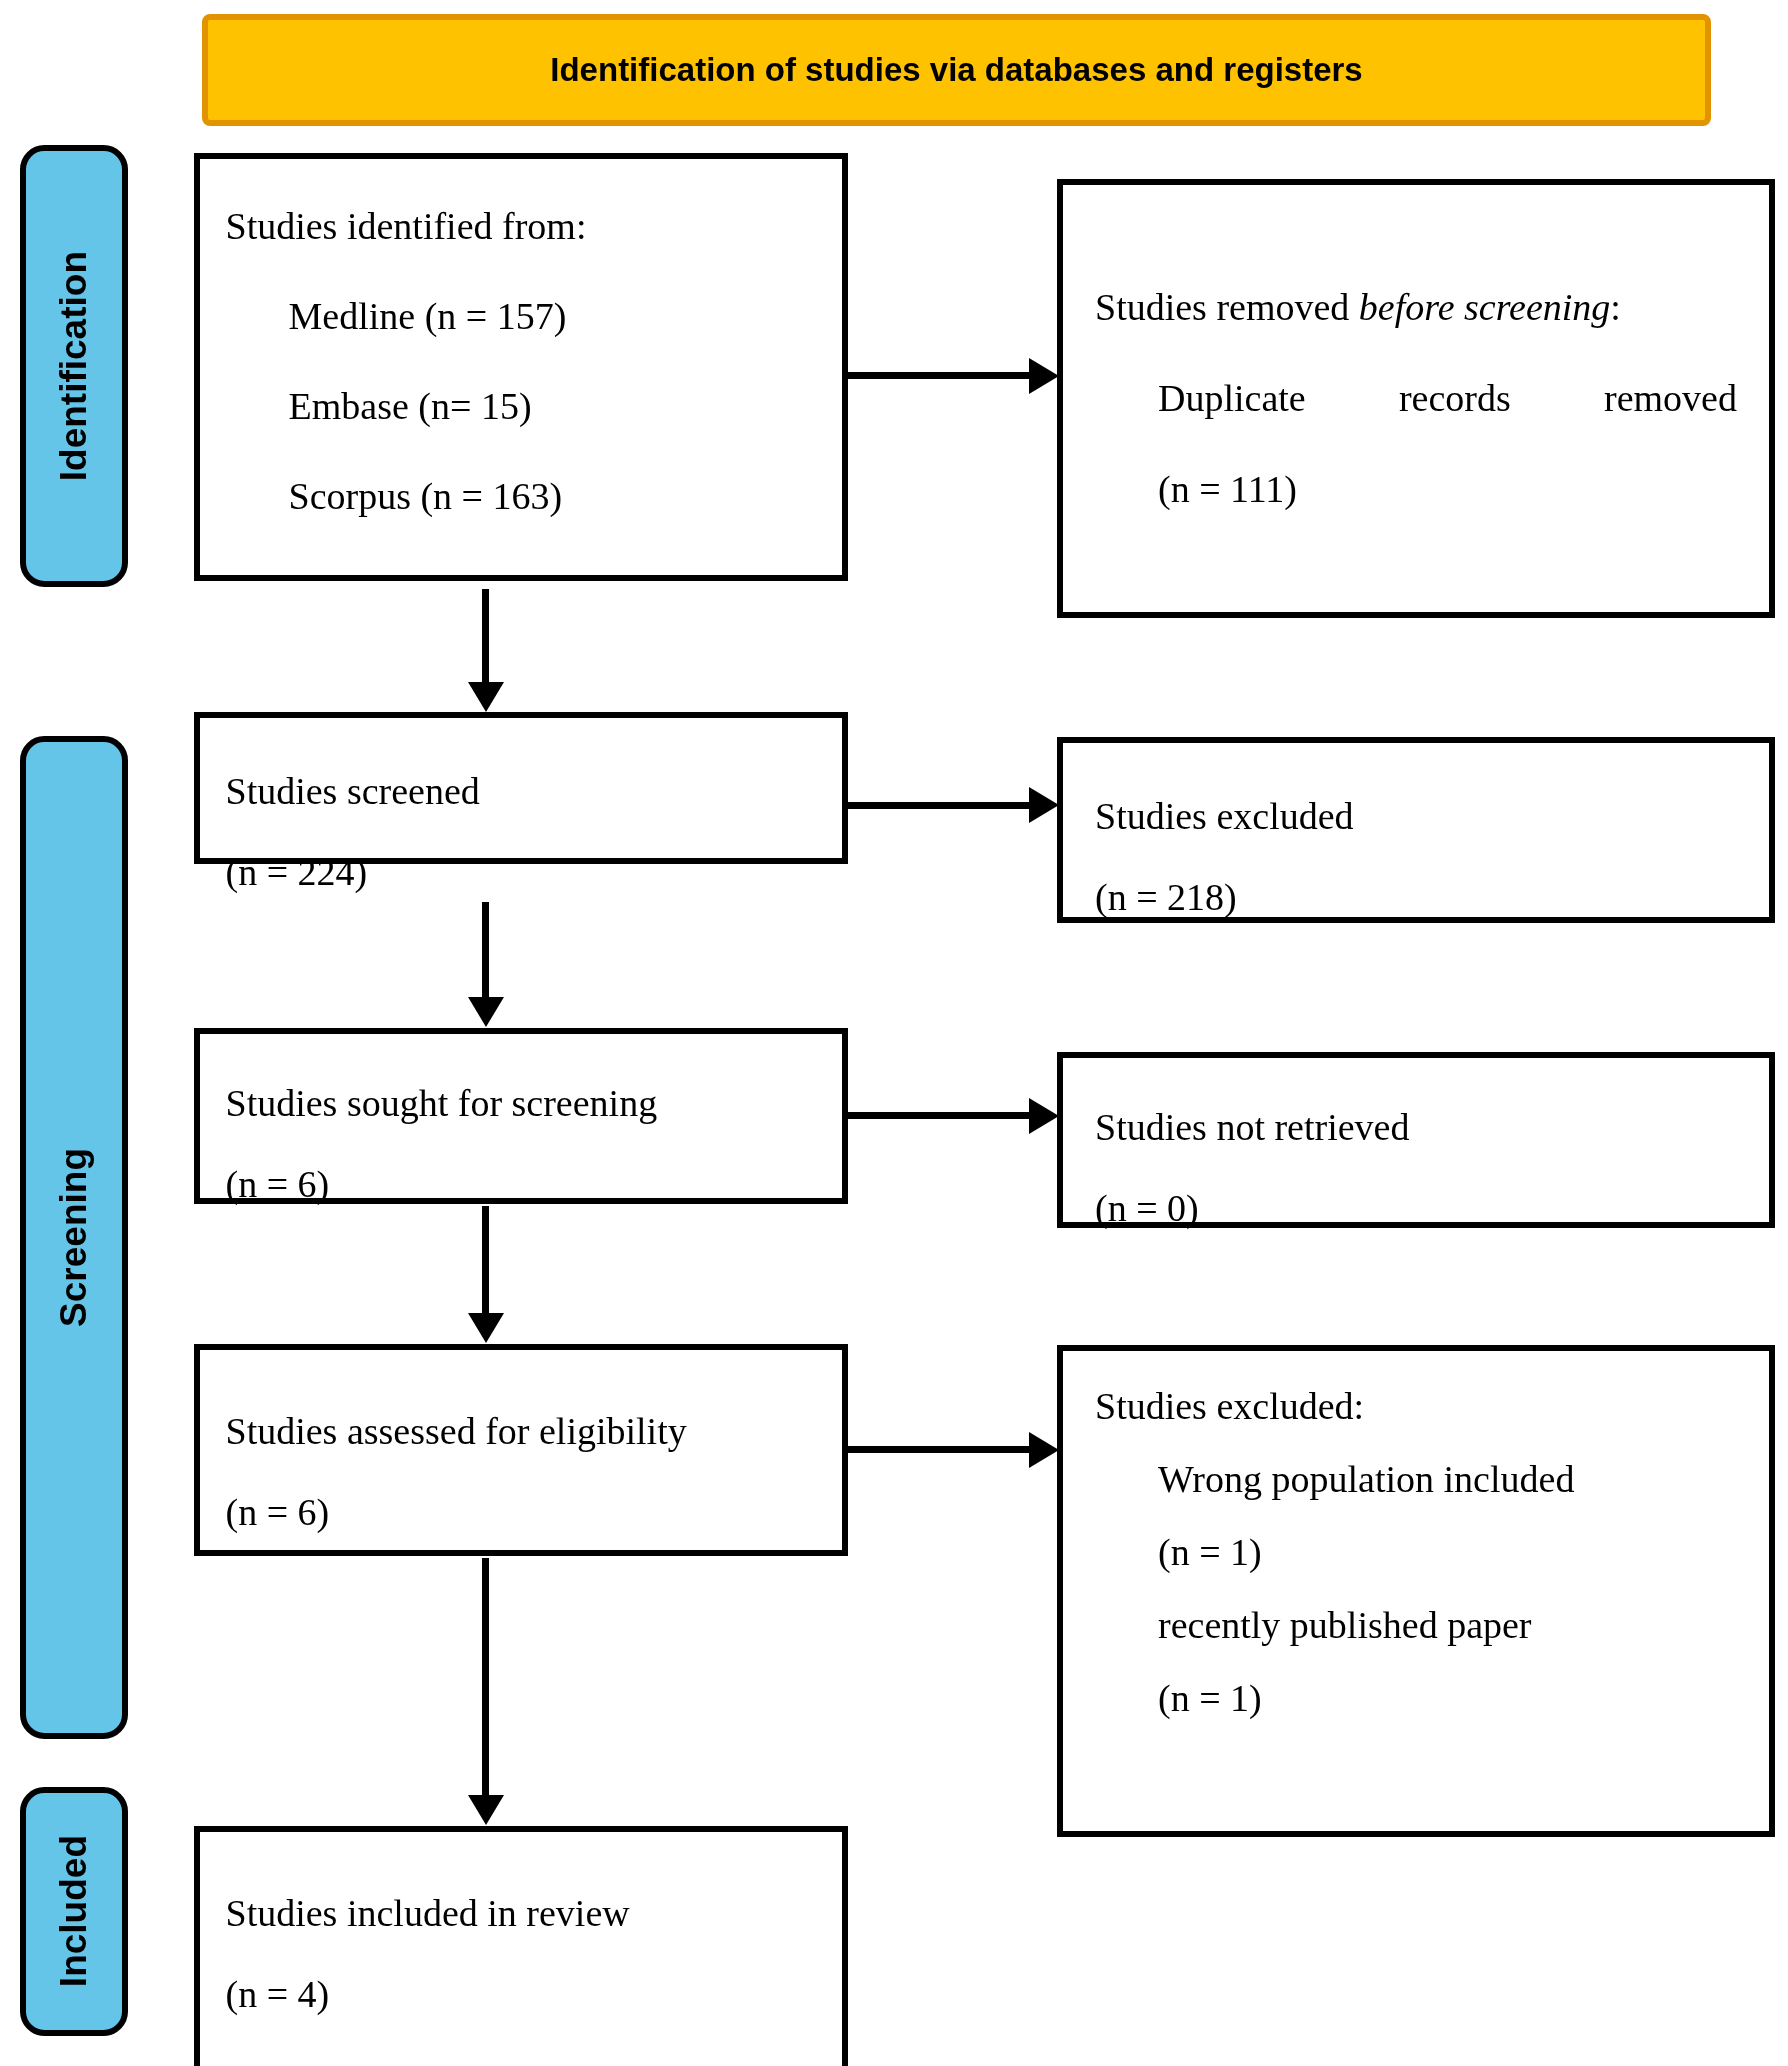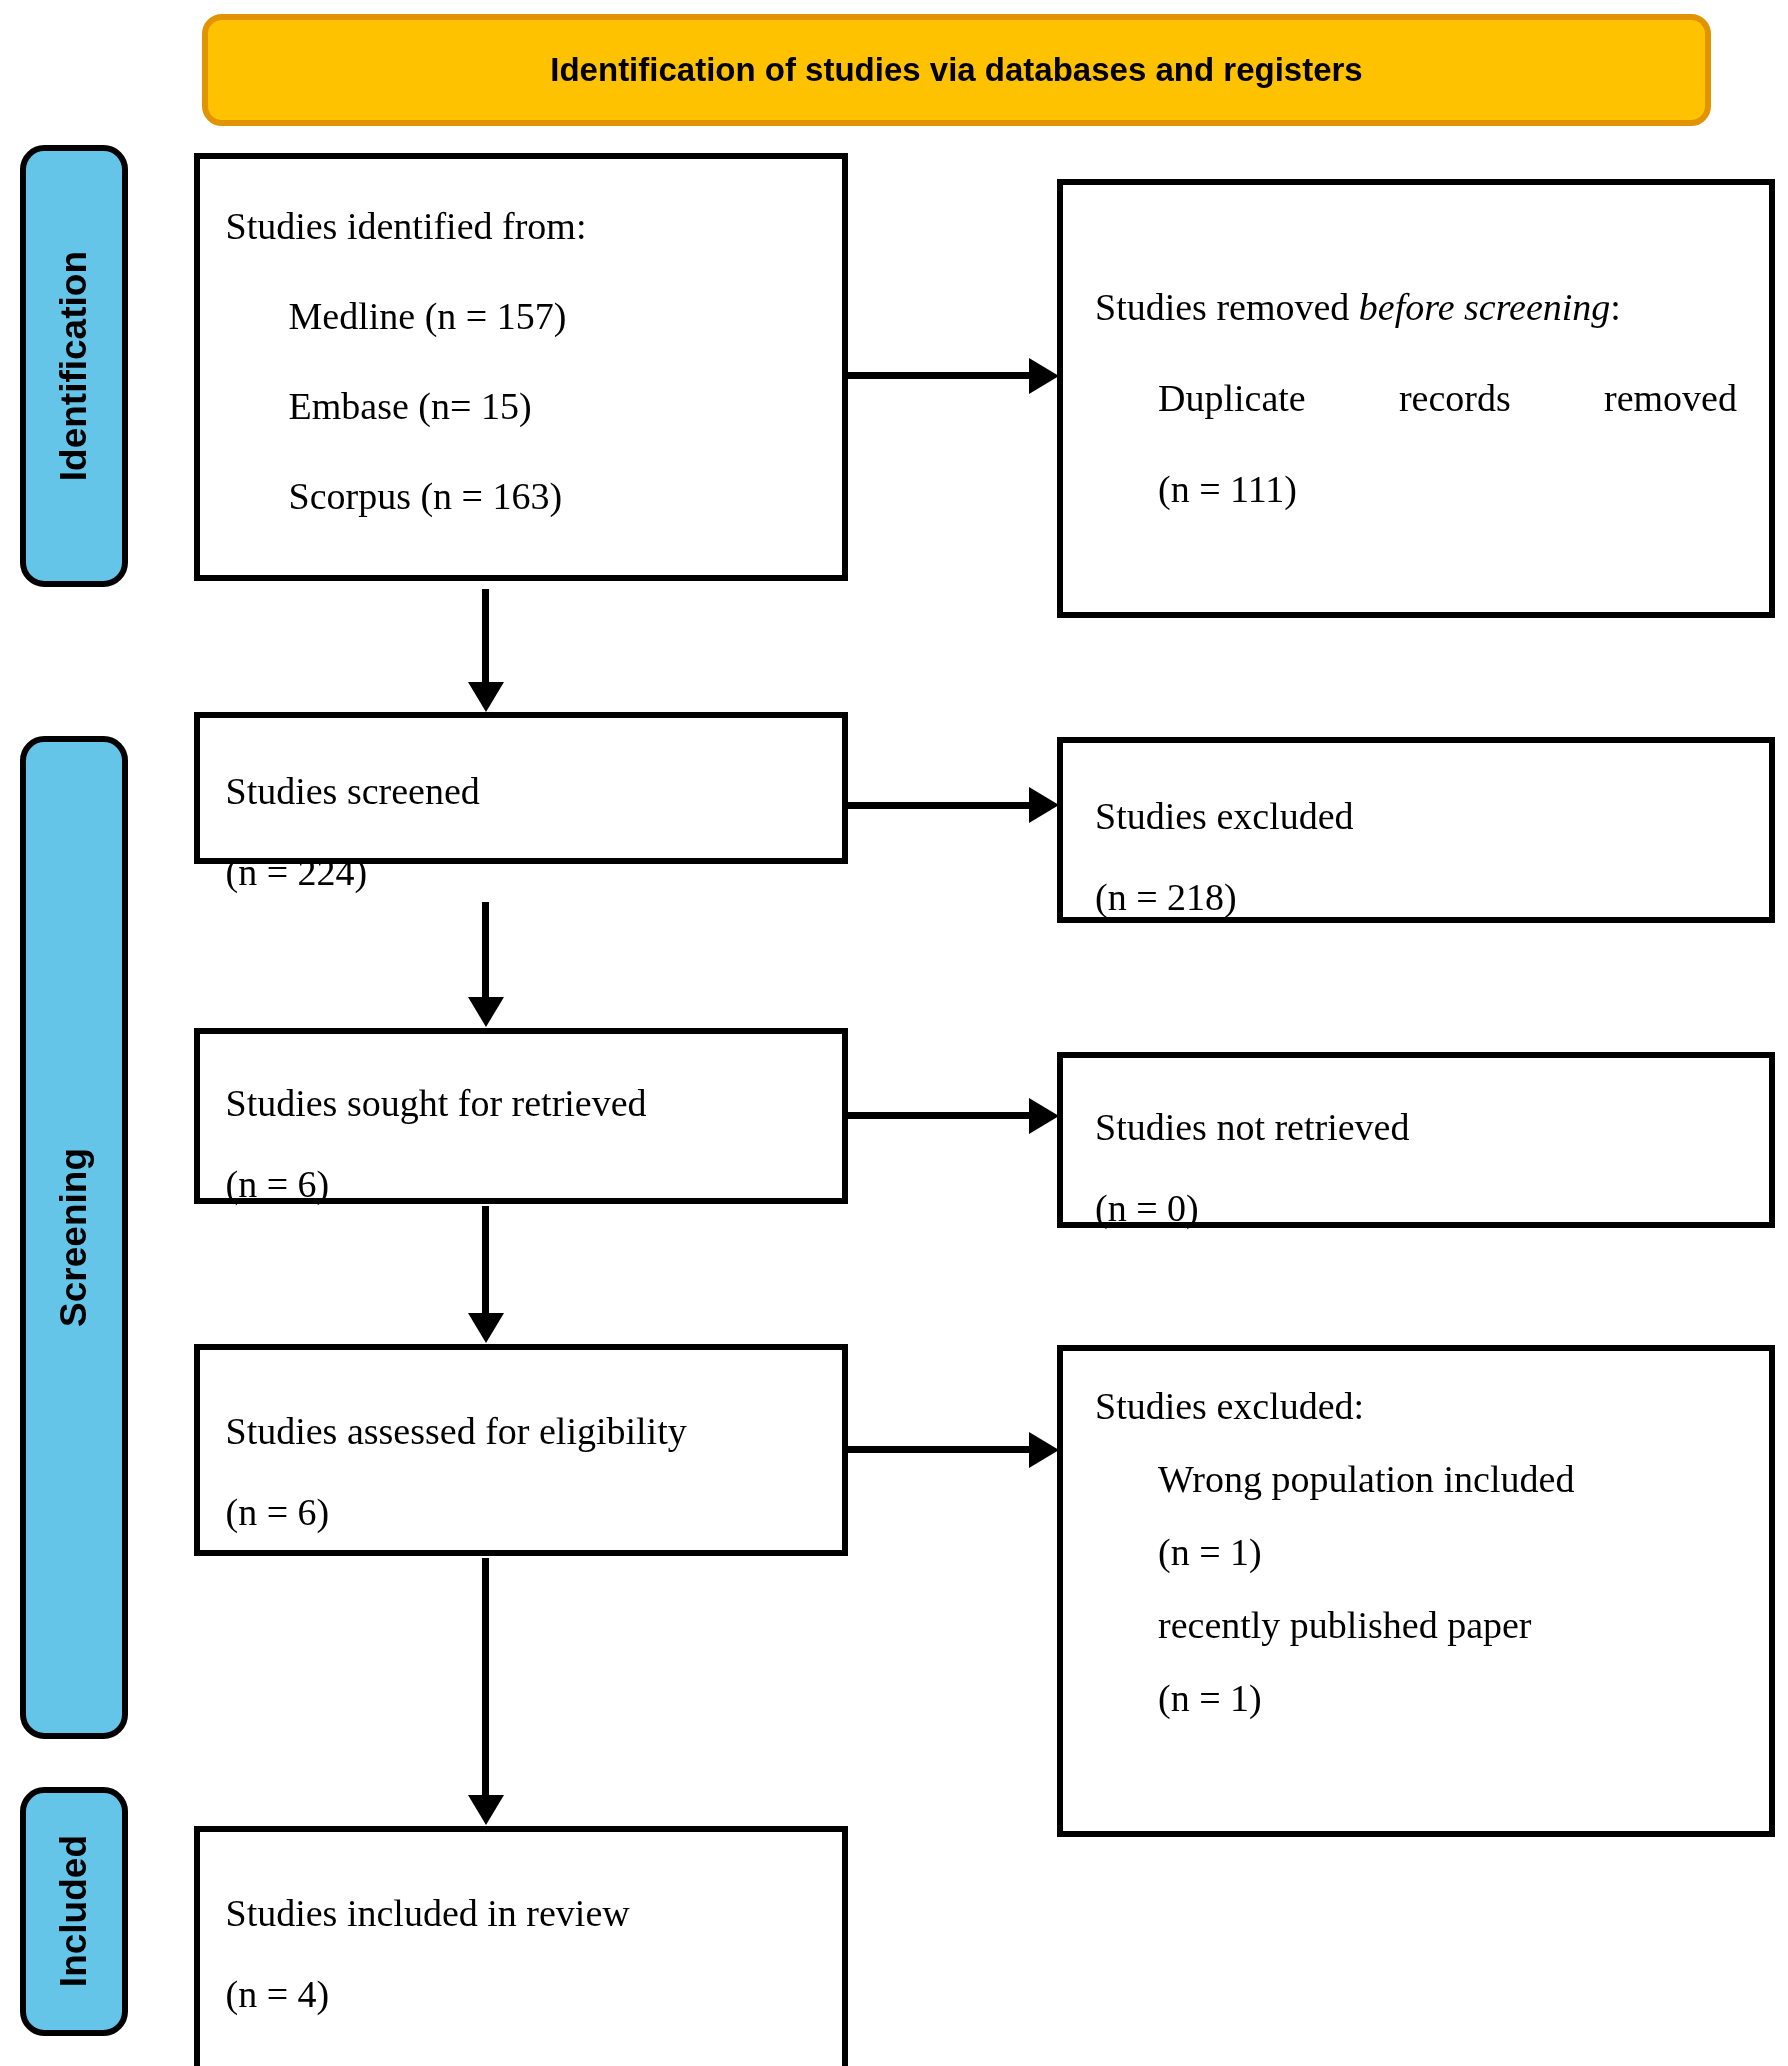--- a/index.html
+++ b/index.html
@@ -5,21 +5,21 @@
   html,body { margin:0; padding:0; background:#ffffff; }
   .canvas {
     position:relative; width:1788px; height:2066px; background:#ffffff;
     font-family:"Liberation Serif", serif; color:#000;
   }
 
   
   .banner {
     position:absolute; left:202px; top:13.8px; width:1509px; height:112px;
     box-sizing:border-box; background:#FFC200; border:6.9px solid #E29400;
-    border-radius:20px; display:flex; align-items:center; justify-content:center;
+    border-radius:8px; display:flex; align-items:center; justify-content:center;
     font-family:"Liberation Sans", sans-serif; font-weight:bold; font-size:33px;
   }
 
   
   .stage {
     position:absolute; left:20px; width:108px; box-sizing:border-box;
     background:#64C5E9; border:6.9px solid #000; border-radius:24.4px;
     display:flex; align-items:center; justify-content:center;
   }
   .stage span {
@@ -91,21 +91,21 @@
     <div class="indent">Embase (n= 15)</div>
     <div class="indent">Scorpus (n = 163)</div>
   </div>
 
   <div class="fbox col-left box-screened">
     <div>Studies screened</div>
     <div>(n = 224)</div>
   </div>
 
   <div class="fbox col-left box-sought">
-    <div>Studies sought for retrieved</div>
+    <div>Studies sought for screening</div>
     <div>(n = 6)</div>
   </div>
 
   <div class="fbox col-left box-assessed">
     <div>Studies assessed for eligibility</div>
     <div>(n = 6)</div>
   </div>
 
   <div class="fbox col-left box-included">
     <div>Studies included in review</div>

